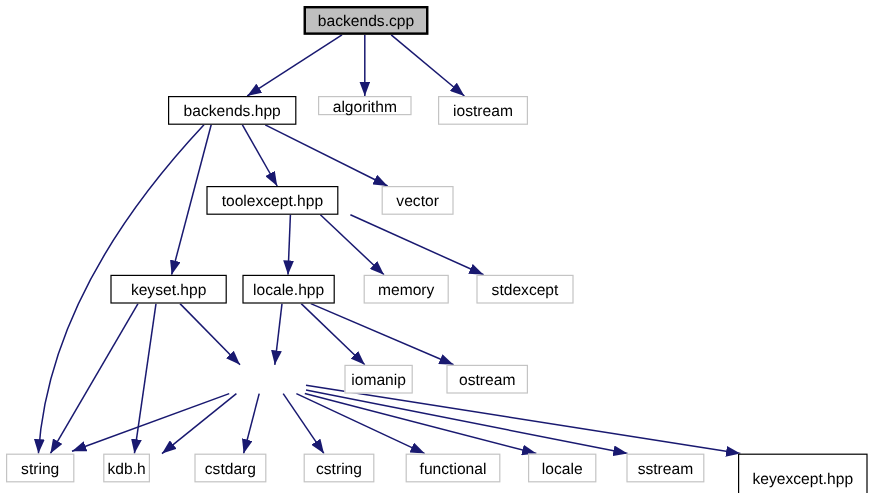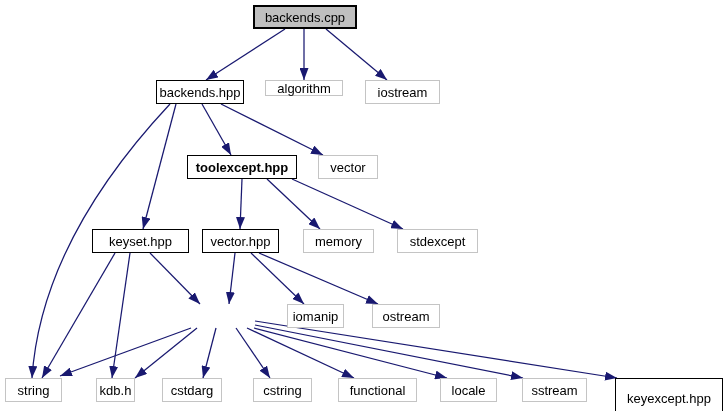--- a/index.html
+++ b/index.html
@@ -48,32 +48,32 @@
       <path d="M197,328 L135,378" class="edge" marker-end="url(#arrow)"></path>
       <path d="M216,328 L203,378" class="edge" marker-end="url(#arrow)"></path>
       <path d="M236,328 L270,378" class="edge" marker-end="url(#arrow)"></path>
       <path d="M247,328 L354,378" class="edge" marker-end="url(#arrow)"></path>
       <path d="M254,328 L447,378" class="edge" marker-end="url(#arrow)"></path>
       <path d="M255,325 L523,378" class="edge" marker-end="url(#arrow)"></path>
       <path d="M255,321 L617,378" class="edge" marker-end="url(#arrow)"></path>
     </svg>
 
 <div class="node root" style="left: 253px; top: 5px; width: 104px; height: 24px;">backends.cpp</div>
-    <div class="node linked" style="left: 140px; top: 80px; width: 88px; height: 24px; margin-left: 16px;">backends.hpp</div>
+    <div class="node linked" style="left: 140px; top: 80px; width: 107px; height: 24px;">backends.hpp</div>
     <div class="node plain" style="left: 265px; top: 80px; width: 78px; height: 16px;">algorithm</div>
     <div class="node plain" style="left: 365px; top: 80px; width: 75px; height: 24px;">iostream</div>
-    <div class="node linked" style="left: 187px; top: 155px; width: 110px; height: 24px; font-weight: bold;">toolexcept.hpp</div>
+    <div class="node linked" style="left: 172px; top: 155px; width: 110px; height: 24px;">toolexcept.hpp</div>
     <div class="node plain" style="left: 318px; top: 155px; width: 60px; height: 24px;">vector</div>
     <div class="node linked" style="left: 92px; top: 229px; width: 97px; height: 24px;">keyset.hpp</div>
-    <div class="node linked" style="left: 202px; top: 229px; width: 77px; height: 24px;">vector.hpp</div>
+    <div class="node linked" style="left: 202px; top: 229px; width: 77px; height: 24px;">locale.hpp</div>
     <div class="node plain" style="left: 303px; top: 229px; width: 71px; height: 24px;">memory</div>
     <div class="node plain" style="left: 397px; top: 229px; width: 81px; height: 24px;">stdexcept</div>
     <div class="node plain" style="left: 287px; top: 304px; width: 57px; height: 24px;">iomanip</div>
     <div class="node plain" style="left: 372px; top: 304px; width: 68px; height: 24px;">ostream</div>
     <div class="node plain" style="left: 5px; top: 378px; width: 57px; height: 24px; text-align: right;">string</div>
-    <div class="node plain" style="left: 96px; top: 378px; width: 39px; height: 24px;">kdb.h</div>
+    <div class="node plain" style="left: 86px; top: 378px; width: 39px; height: 24px;">kdb.h</div>
     <div class="node plain" style="left: 162px; top: 378px; width: 60px; height: 24px;">cstdarg</div>
     <div class="node plain" style="left: 253px; top: 378px; width: 59px; height: 24px; text-align: center;">cstring</div>
     <div class="node plain" style="left: 338px; top: 378px; width: 79px; height: 24px;">functional</div>
     <div class="node plain" style="left: 440px; top: 378px; width: 57px; height: 24px;">locale</div>
     <div class="node plain" style="left: 522px; top: 378px; width: 65px; height: 24px;">sstream</div>
     <div class="node linked" style="left: 615px; top: 378px; width: 108px; height: 41px;">keyexcept.hpp</div>
   </div>
 
 </body></html>

